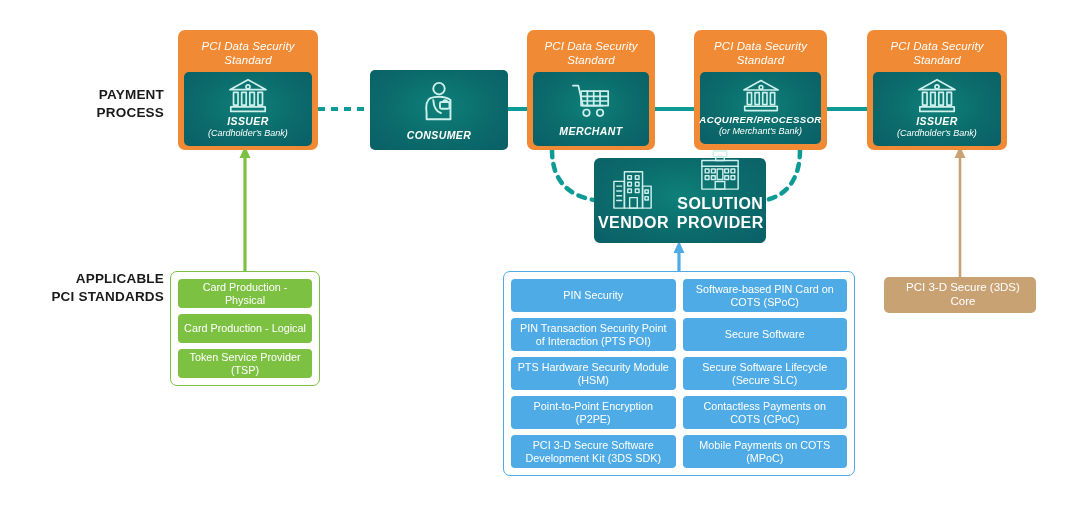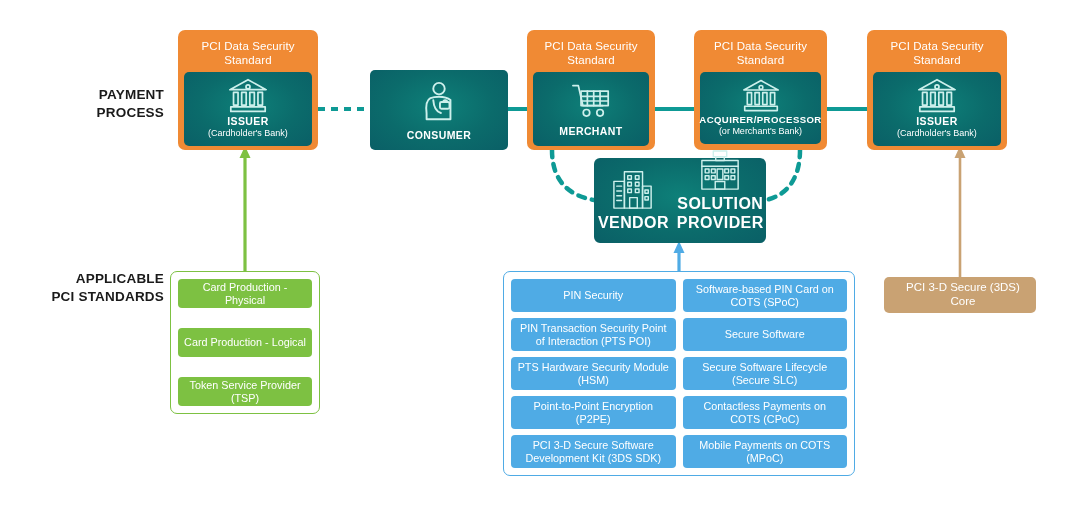--- a/index.html
+++ b/index.html
@@ -44,20 +44,21 @@
     width: 140px;
   }
   #label-payment-process { left: 24px; top: 86px; text-align: right; }
   #label-applicable-standards { left: 24px; top: 270px; }
 
   
   .node {
     position: absolute;
     z-index: 2;
     box-sizing: border-box;
+    font-style: italic;
   }
 
   .node.framed {
     background: #F08A34;
     border-radius: 7px;
     padding: 6px 6px 6px 6px;
   }
   .node .frame-caption {
     color: #ffffff;
     font-size: 11.5px;
@@ -144,21 +145,21 @@
 
   
   .group {
     position: absolute;
     z-index: 2;
     box-sizing: border-box;
     border-radius: 7px;
     padding: 7px;
     display: flex;
     flex-direction: column;
-    gap: 20px;
+    gap: 6px;
   }
   #group-green {
     border: 1.6px solid #7DC142;
   }
   #group-blue {
     border: 1.6px solid #4FABE5;
     flex-direction: row;
     gap: 7px;
   }
   .chip-col {

